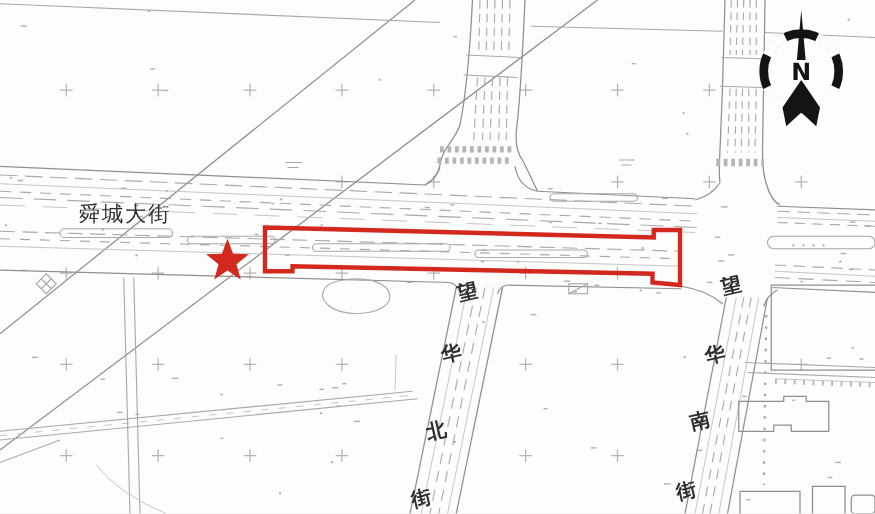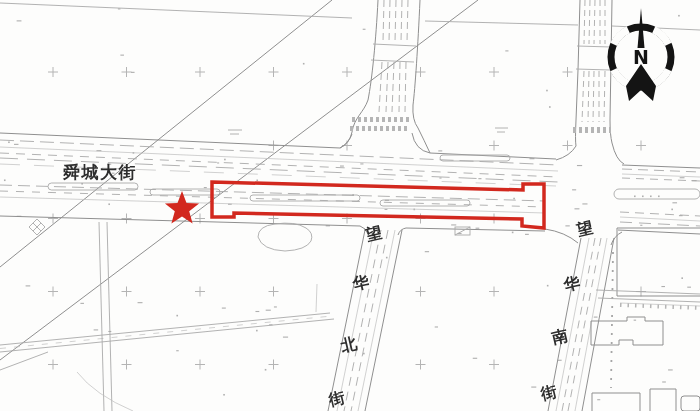--- a/index.html
+++ b/index.html
@@ -4,21 +4,21 @@
 <style>
   html,body{margin:0;padding:0;background:#e9e9e9;}
   .stage{
     position:relative;width:700px;height:411px;overflow:hidden;
     background:var(--bg,#fdfdfc);
     font-family:"DejaVu Sans","Liberation Sans",sans-serif;
   }
   .stage svg{position:absolute;left:0;top:0;}
   .lbl-h{
     position:absolute;left:63px;top:164px;
-    font-size:17px;font-weight:bold;letter-spacing:1.5px;
+    font-size:17px;font-weight:normal;letter-spacing:1.5px;
     color:var(--label,#2f2f2f);white-space:nowrap;line-height:1;
   }
   .vchar{
     position:absolute;font-size:16px;font-weight:bold;line-height:1;
     color:var(--label,#2f2f2f);transform:rotate(-13deg);
   }
   .thin{stroke:#a9a9a9;stroke-width:0.9;fill:none;}
   .vthin{stroke:#bdbdbd;stroke-width:0.7;fill:none;}
   .mid{stroke:#8f8f8f;stroke-width:1;fill:none;}
 </style>

